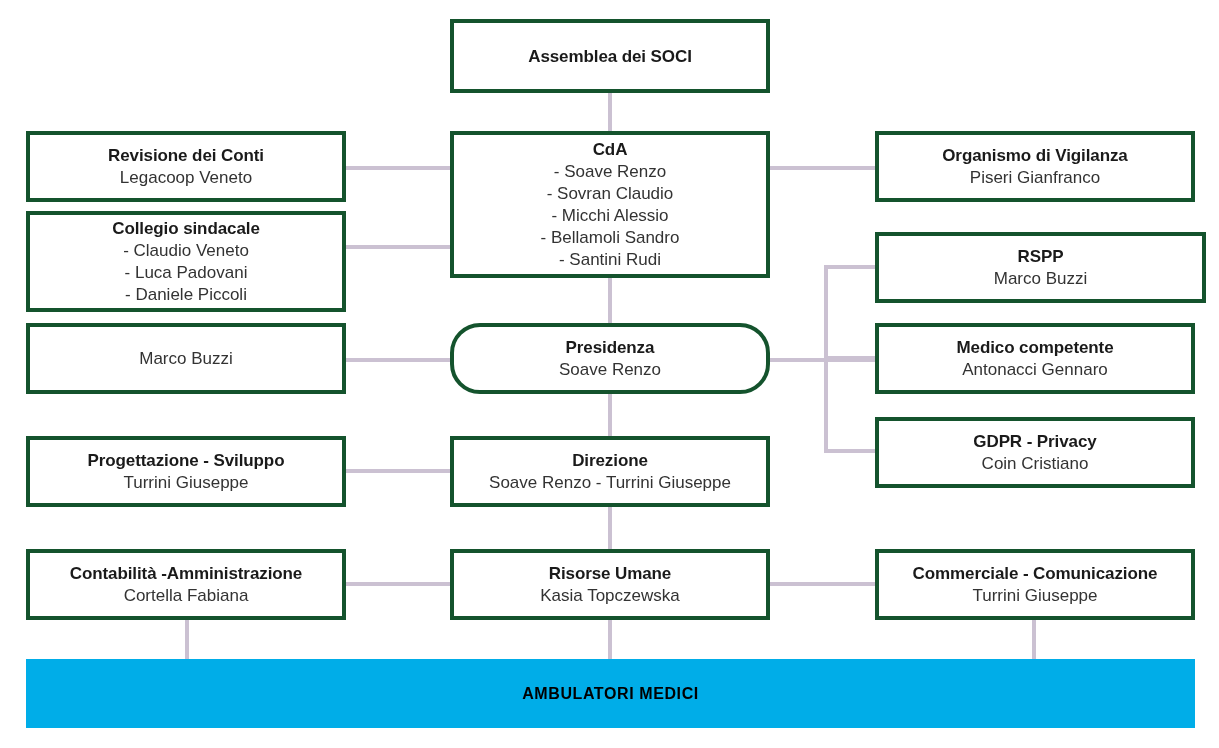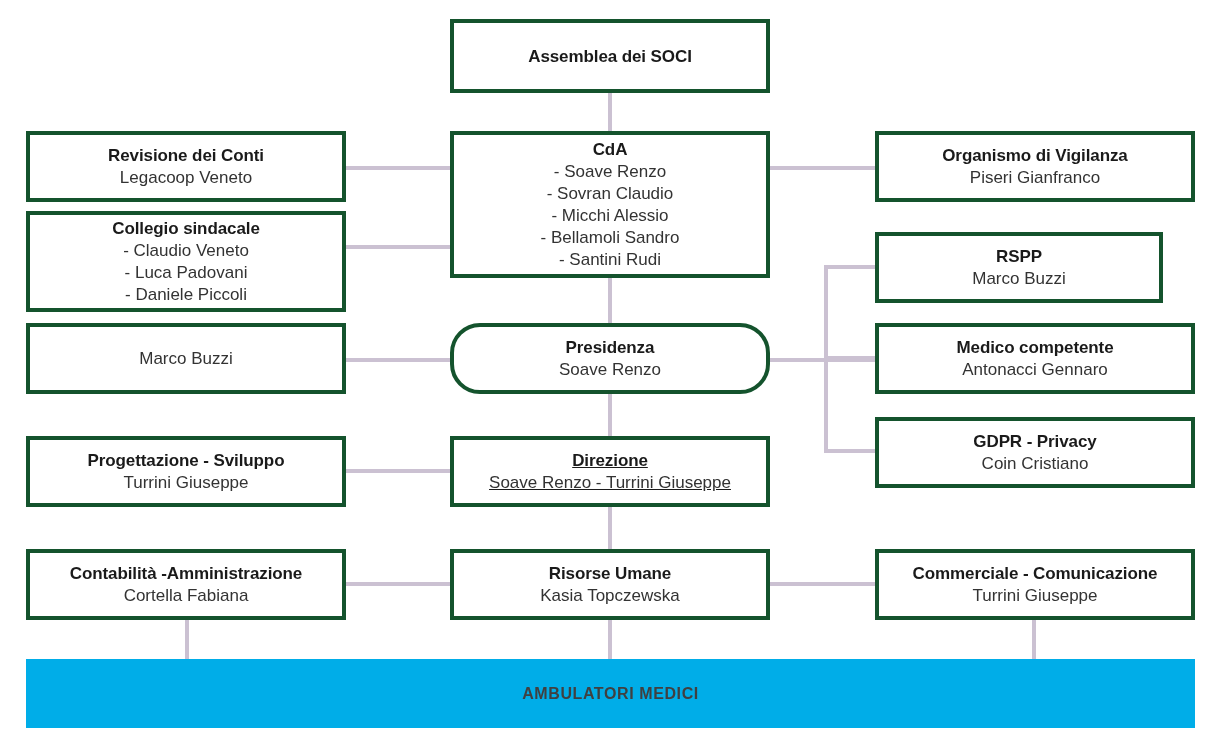--- a/index.html
+++ b/index.html
@@ -68,21 +68,21 @@
   .footer-bar {
     position: absolute;
     box-sizing: border-box;
     background: #00ade8;
     display: flex;
     align-items: center;
     justify-content: center;
     z-index: 3;
   }
   .footer-bar .title {
-    color: #404040;
+    color: #000000;
     font-weight: bold;
     font-size: 16px;
     letter-spacing: 0.6px;
     white-space: nowrap;
   }
 </style>
 </head>
 <body>
 
 <div id="chart">
@@ -150,21 +150,21 @@
 
   <div class="node" style="left:26px; top:211px; width:320px; height:101px;">
     <div class="title">Collegio sindacale</div>
     <div class="list">
       <div>- Claudio Veneto</div>
       <div>- Luca Padovani</div>
       <div>- Daniele Piccoli</div>
     </div>
   </div>
 
-  <div class="node" style="left:875px; top:232px; width:288px; height:71px;">
+  <div class="node" style="left:875px; top:232px; width:331px; height:71px;">
     <div class="title">RSPP</div>
     <div class="sub">Marco Buzzi</div>
   </div>
 
   <div class="node" style="left:26px; top:323px; width:320px; height:71px;">
     <div class="sub">Marco Buzzi</div>
   </div>
 
   <div class="node" style="left:450px; top:323px; width:320px; height:71px;border-radius:30px;">
     <div class="title">Presidenza</div>
@@ -174,21 +174,21 @@
   <div class="node" style="left:875px; top:323px; width:320px; height:71px;">
     <div class="title">Medico competente</div>
     <div class="sub">Antonacci Gennaro</div>
   </div>
 
   <div class="node" style="left:26px; top:436px; width:320px; height:71px;">
     <div class="title">Progettazione - Sviluppo</div>
     <div class="sub">Turrini Giuseppe</div>
   </div>
 
-  <div class="node" style="left:450px; top:436px; width:320px; height:71px;text-decoration:underline;">
+  <div class="node" style="left:450px; top:436px; width:320px; height:71px;">
     <div class="title">Direzione</div>
     <div class="sub">Soave Renzo  - Turrini Giuseppe</div>
   </div>
 
   <div class="node" style="left:875px; top:417px; width:320px; height:71px;">
     <div class="title">GDPR - Privacy</div>
     <div class="sub">Coin Cristiano</div>
   </div>
 
   <div class="node" style="left:26px; top:549px; width:320px; height:71px;">

